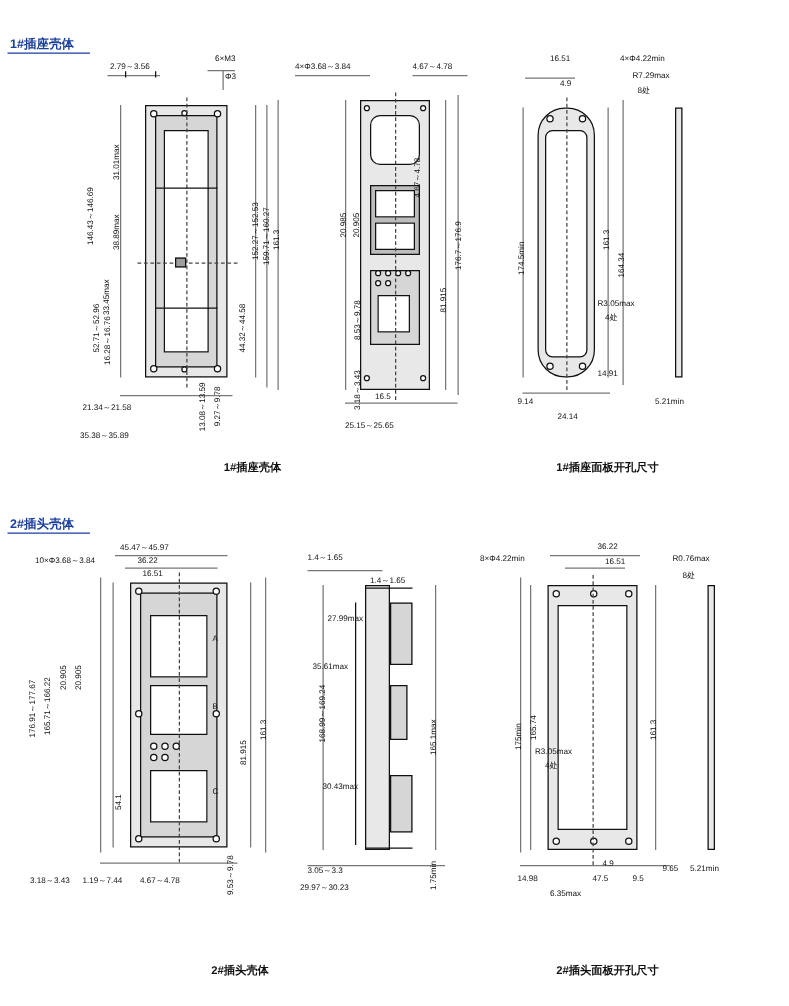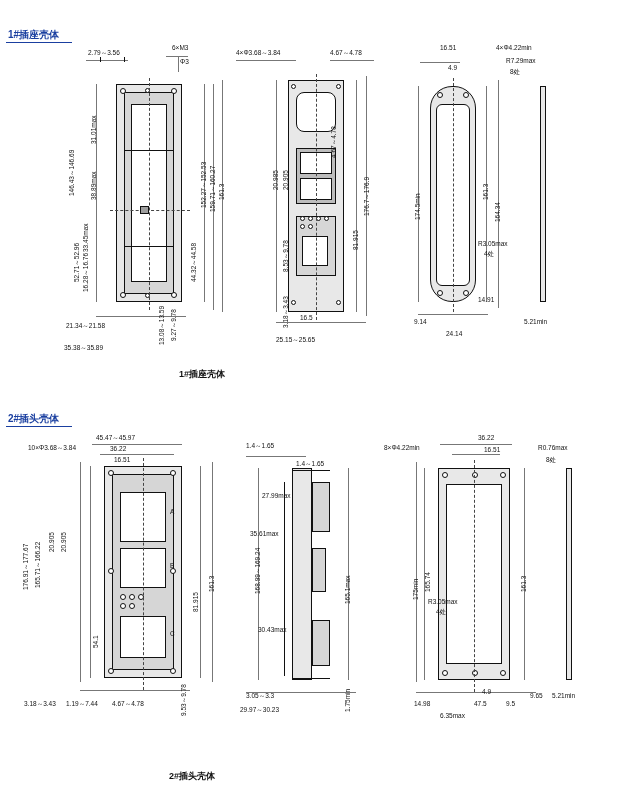--- a/index.html
+++ b/index.html
@@ -172,20 +172,21 @@
 
     <div class="dim v" style="left:482px;top:200px;">161.3</div>
     <div class="dim v" style="left:494px;top:222px;">164.34</div>
     <div class="dim" style="left:478px;top:240px;">R3.05max</div>
     <div class="dim" style="left:484px;top:250px;">4处</div>
     <div class="dim" style="left:478px;top:296px;">14.91</div>
     <div class="dim" style="left:524px;top:318px;">5.21min</div>
   </div>
 
   <div class="cap" style="left:142px;top:368px;width:120px;">1#插座壳体</div>
+  <div class="cap" style="left:396px;top:368px;width:180px;">1#插座面板开孔尺寸</div>
 
   <div class="sec-title" style="left:8px;top:412px;">2#插头壳体</div>
   <div class="sec-rule" style="left:6px;top:426px;width:66px;"></div>
 
   <div>
     <div class="box fill-l" style="left:104px;top:466px;width:78px;height:212px;"></div>
     <div class="box fill-m" style="left:112px;top:474px;width:62px;height:196px;"></div>
     <div class="box white" style="left:120px;top:492px;width:46px;height:50px;"></div>
     <div class="box white" style="left:120px;top:548px;width:46px;height:40px;"></div>
     <div class="box white" style="left:120px;top:616px;width:46px;height:42px;"></div>
@@ -299,14 +300,15 @@
     <div class="dim v" style="left:520px;top:592px;">161.3</div>
     <div class="dim" style="left:428px;top:598px;">R3.05max</div>
     <div class="dim" style="left:436px;top:608px;">4处</div>
     <div class="dim" style="left:482px;top:688px;">4.9</div>
     <div class="dim" style="left:506px;top:700px;">9.5</div>
     <div class="dim" style="left:530px;top:692px;">9.65</div>
     <div class="dim" style="left:552px;top:692px;">5.21min</div>
   </div>
 
   <div class="cap" style="left:132px;top:770px;width:120px;">2#插头壳体</div>
+  <div class="cap" style="left:396px;top:770px;width:180px;">2#插头面板开孔尺寸</div>
 
 </div>
 
 </body></html>

